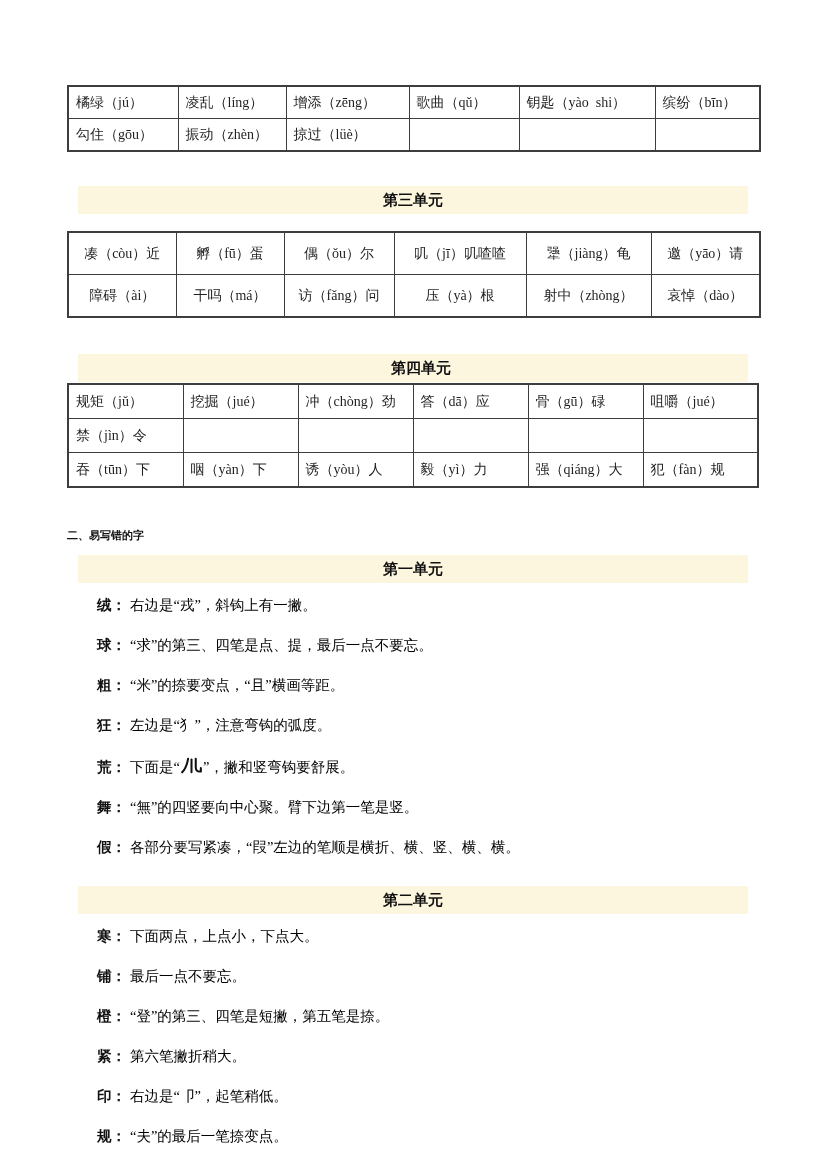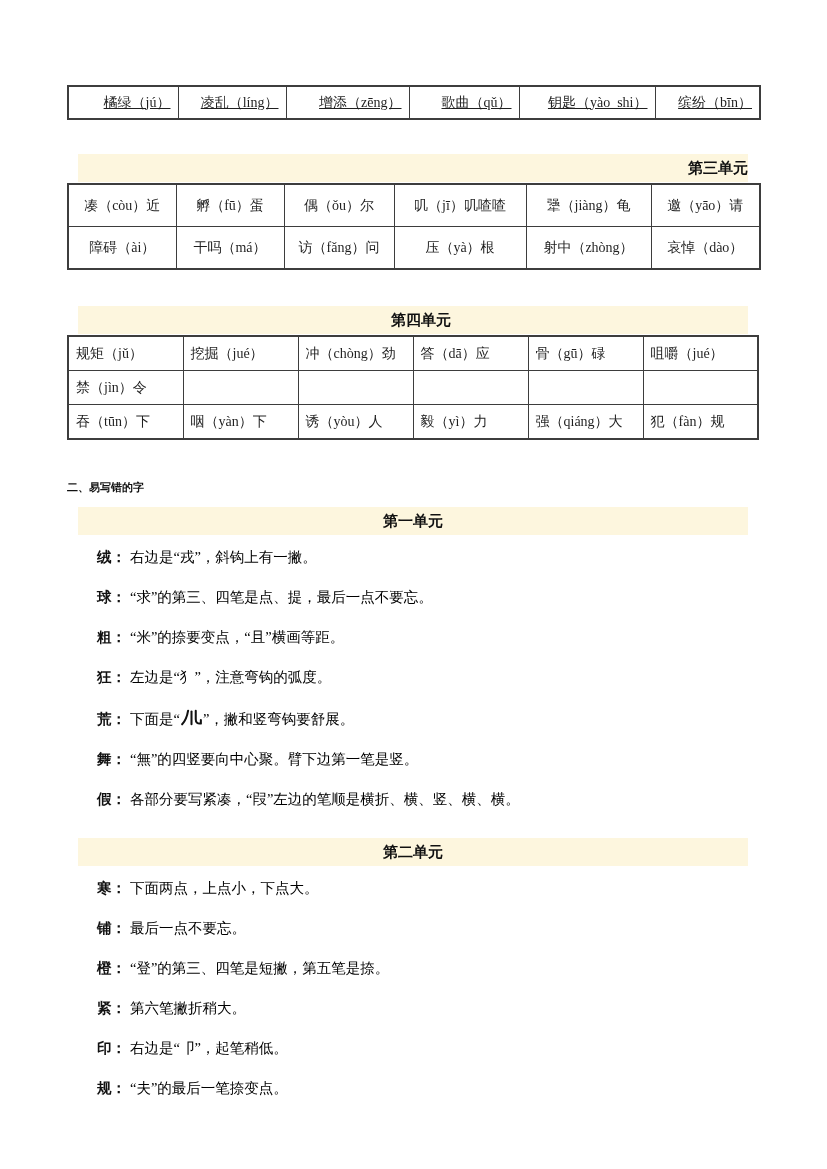--- a/index.html
+++ b/index.html
@@ -12,33 +12,33 @@
 
   table.words{
     width:692px;border-collapse:collapse;table-layout:fixed;
     border:2px solid var(--table_border,#3d3d3d);
     font-size:14px;
   }
   table.words td{
     border:1px solid var(--table_border,#3d3d3d);
     padding:2px 7px;white-space:pre-wrap;overflow:hidden;
   }
-  table.t1 td{height:27px;text-align:right;text-decoration:underline;}
+  table.t1 td{height:27px;text-align:left;}
   table.t2 td{height:37px;text-align:center;padding:2px 3px;}
   table.t3 td{height:29px;text-align:left;}
 
   .band{
     background:var(--band_bg,#fdf6de);
     margin:0 11px;
     text-align:center;
     font-family:"Liberation Sans","DejaVu Sans",sans-serif;
     font-weight:bold;font-size:15px;color:#111;
     padding:5px 0;line-height:18px;
   }
-  .band.b3{margin-top:34px;margin-bottom:1px;text-align:right;}
+  .band.b3{margin-top:34px;margin-bottom:17px;}
   .band.b4{margin-top:36px;margin-bottom:1px;padding-left:16px;}
   .band.u1{margin-top:11px;}
   .band.u2{margin-top:30px;}
 
   h2.sec{
     margin:39px 0 0 0;
     font-family:"Liberation Sans","DejaVu Sans",sans-serif;
     font-size:11px;font-weight:bold;color:#111;line-height:17px;
   }
 
@@ -70,20 +70,28 @@
         <col style="width:105px">
       </colgroup>
     <tbody>
         <tr>
       <td>橘绿（jú）</td>
       <td>凌乱（líng）</td>
       <td>增添（zēng）</td>
       <td>歌曲（qǔ）</td>
       <td>钥匙（yào  shi）</td>
       <td>缤纷（bīn）</td>
+    </tr>
+    <tr>
+      <td>勾住（gōu）</td>
+      <td>振动（zhèn）</td>
+      <td>掠过（lüè）</td>
+      <td></td>
+      <td></td>
+      <td></td>
     </tr>
   </tbody>
     </table>
 
   <div class="band b3">第三单元</div>
   <table class="words t2">
     <colgroup>
         <col style="width:108px">
         <col style="width:108px">
         <col style="width:110px">

